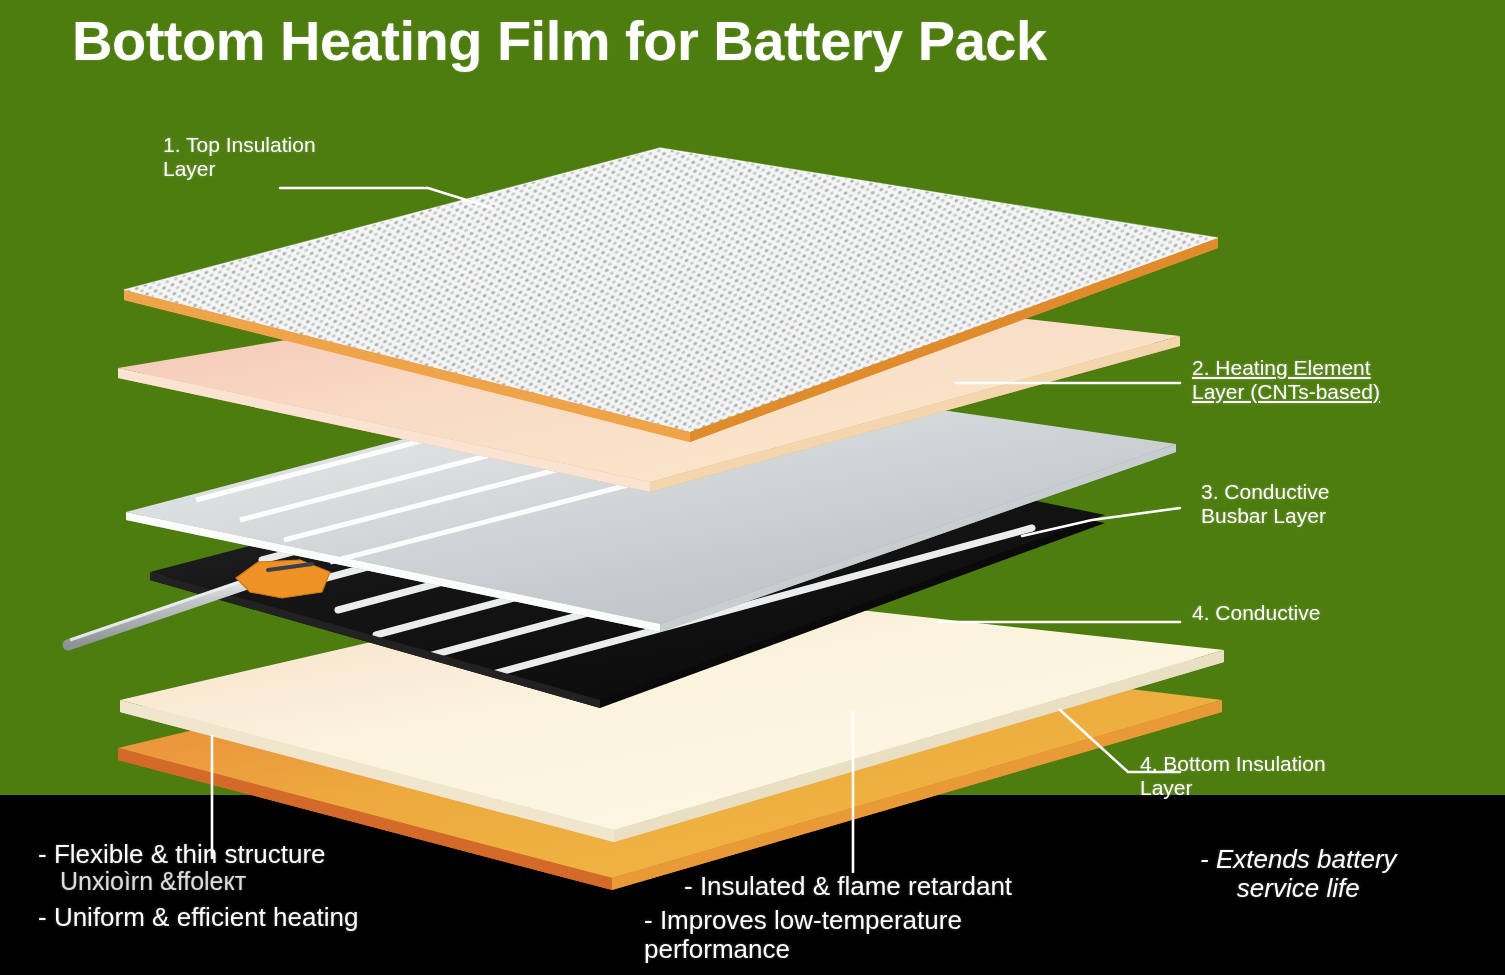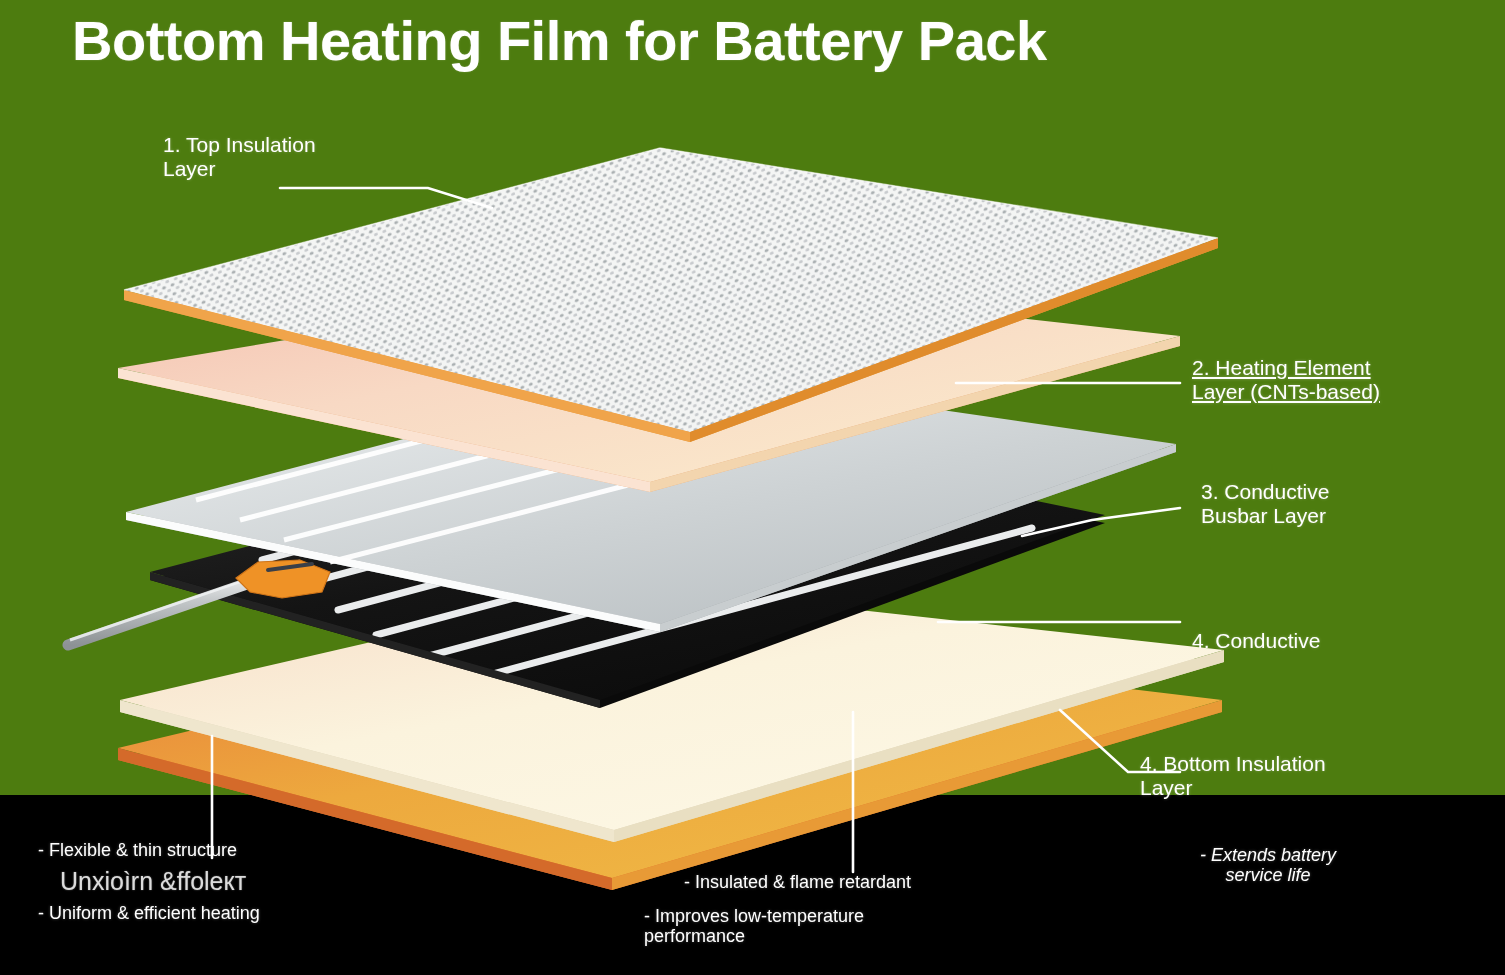--- a/index.html
+++ b/index.html
@@ -22,34 +22,34 @@
   
   #art { position:absolute; left:0; top:0; width:1505px; height:975px; }
 
   
   .ann {
     position:absolute; color:#fff;
     font-size:21px; line-height:1.13;
     text-shadow:0 0 3px rgba(255,255,255,0.30);
     white-space:pre-line;
   }
-  .ann.sm { font-size:18px; }
+  .ann.sm { font-size:26px; }
   .glitch {
     position:absolute; color:#efefef;
     font-size:25px; line-height:1.1;
     opacity:0.92;
     filter:blur(0.4px);
     text-shadow:0 0 2px rgba(255,255,255,0.4);
     white-space:nowrap;
   }
 
   .l-top     { left:163px; top:133px; }
   .l-heat    { left:1192px; top:356px;text-decoration:underline; }
   .l-bus     { left:1192px; top:480px;margin-left:9px; }
-  .l-cond    { left:1192px; top:601px;margin-top:28px; }
+  .l-cond    { left:1192px; top:601px; }
   .l-bottom  { left:1140px; top:752px; }
 
   .b-left1   { left:38px;  top:840px; }
   .b-left2   { left:38px;  top:903px; }
   .b-glitch  { left:60px;  top:868px; }
   .b-mid1    { left:684px; top:872px; }
   .b-mid2    { left:644px; top:906px; }
   .b-right   { left:1200px; top:845px; text-align:center;font-style:italic; }
 </style>
 </head>

